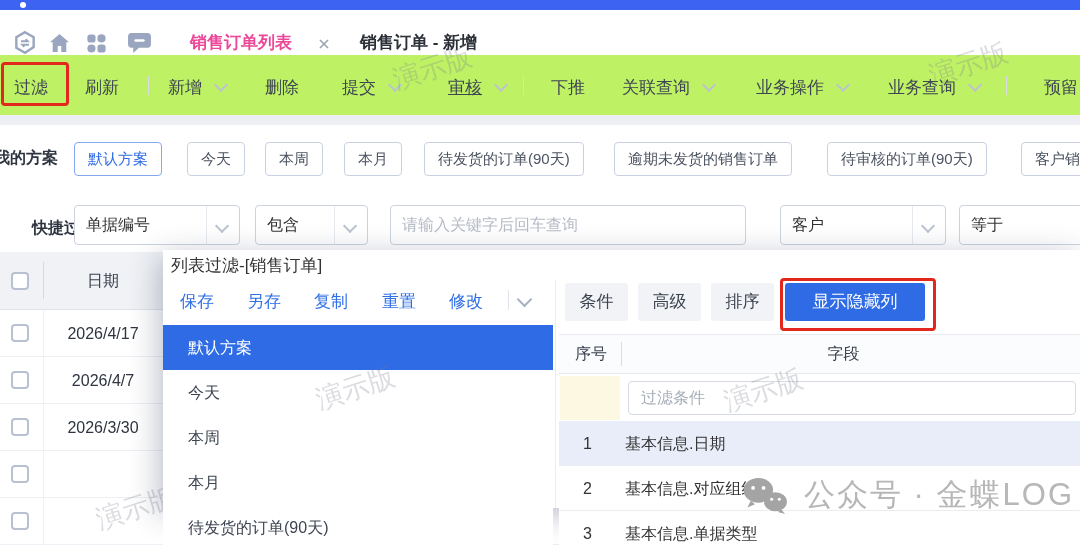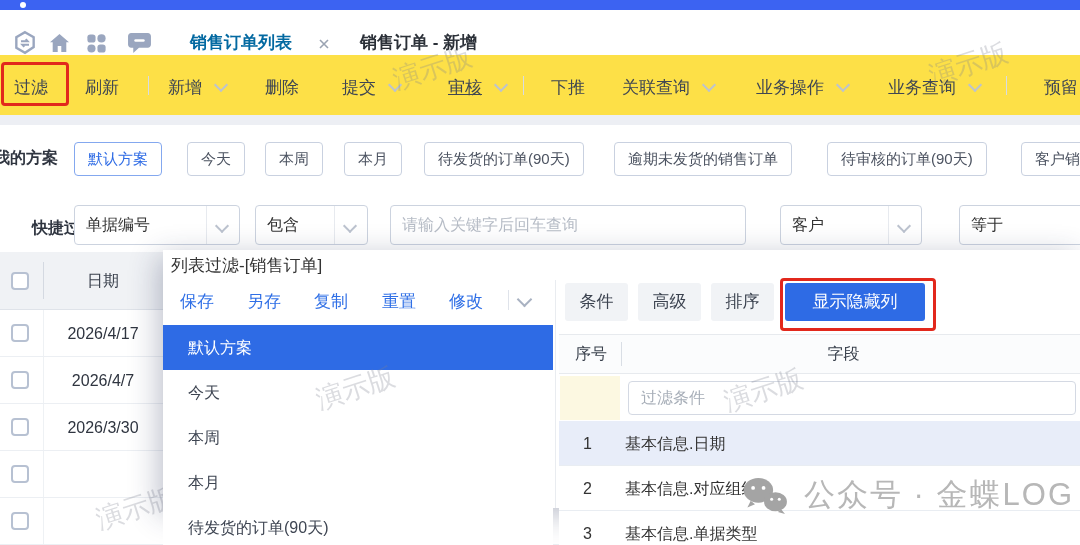--- a/index.html
+++ b/index.html
@@ -7,27 +7,27 @@
           font-family:"Liberation Sans","DejaVu Sans",sans-serif;}
 
   
   .topstrip{position:absolute;left:0;top:0;width:100%;height:10px;background:#3c63f2;}
   .topstrip .dot{position:absolute;left:20px;top:2px;width:6px;height:6px;border-radius:50%;background:#fff;}
 
   
   .appbar{position:absolute;left:0;top:10px;width:100%;height:45px;background:#fff;}
   .appicon{position:absolute;top:20px;color:#9aa6bf;}
   .tab{position:absolute;top:21px;font-size:17px;font-weight:bold;white-space:nowrap;cursor:default;}
-  .tab.active{color:#0369a1;}
+  .tab.active{color:#ec4899;}
   .tab.inactive{color:#2b3038;}
   .tabclose{position:absolute;left:318px;top:26px;color:#9aa3b2;}
   .tabline{position:absolute;left:170px;top:51px;width:165px;height:3px;background:#2a6ae8;border-radius:2px;}
 
   
-  .toolbar{position:absolute;left:0;top:55px;width:100%;height:60px;background:#fde047;}
+  .toolbar{position:absolute;left:0;top:55px;width:100%;height:60px;background:#bef264;}
   .titem{position:absolute;top:21px;font-size:17px;color:#3f4652;white-space:nowrap;}
   .tdiv{position:absolute;top:21px;width:1px;height:19px;background:#d8dce3;}
   .chev{display:inline-block;width:8px;height:8px;border-right:2px solid #bcc3cf;border-bottom:2px solid #bcc3cf;transform:rotate(45deg);margin-left:14px;vertical-align:3px;}
   .redbox{position:absolute;border:3px solid #e2281c;border-radius:4px;pointer-events:none;z-index:20;}
 
   .grayband{position:absolute;left:0;top:115px;width:100%;height:10px;background:#edeff4;}
 
   
   .slabel{position:absolute;left:-6px;top:148px;font-size:16px;font-weight:bold;color:#2f3540;white-space:nowrap;}
   .chip{position:absolute;top:142px;height:34px;line-height:32px;padding:0 13px;border:1px solid #c9d1e0;border-radius:4px;font-size:15px;color:#4c5361;background:#fff;white-space:nowrap;box-sizing:border-box;}
@@ -164,21 +164,21 @@
         <span class="chev"></span>
       </span>
   </div>
   <div class="qselect" style="left:255px;width:113px;">
     <span class="val">包含</span>
     <span class="chevbox">
         <span class="chev"></span>
       </span>
   </div>
   <input class="qinput" readonly="" placeholder="请输入关键字后回车查询" style="">
-  <div class="qselect" style="left:780px;width:142px;">
+  <div class="qselect" style="left:780px;width:166px;">
     <span class="val">客户</span>
     <span class="chevbox">
         <span class="chev"></span>
       </span>
   </div>
   <div class="qselect" style="left:959px;width:160px;">
     <span class="val">等于</span>
 
   </div>
 

